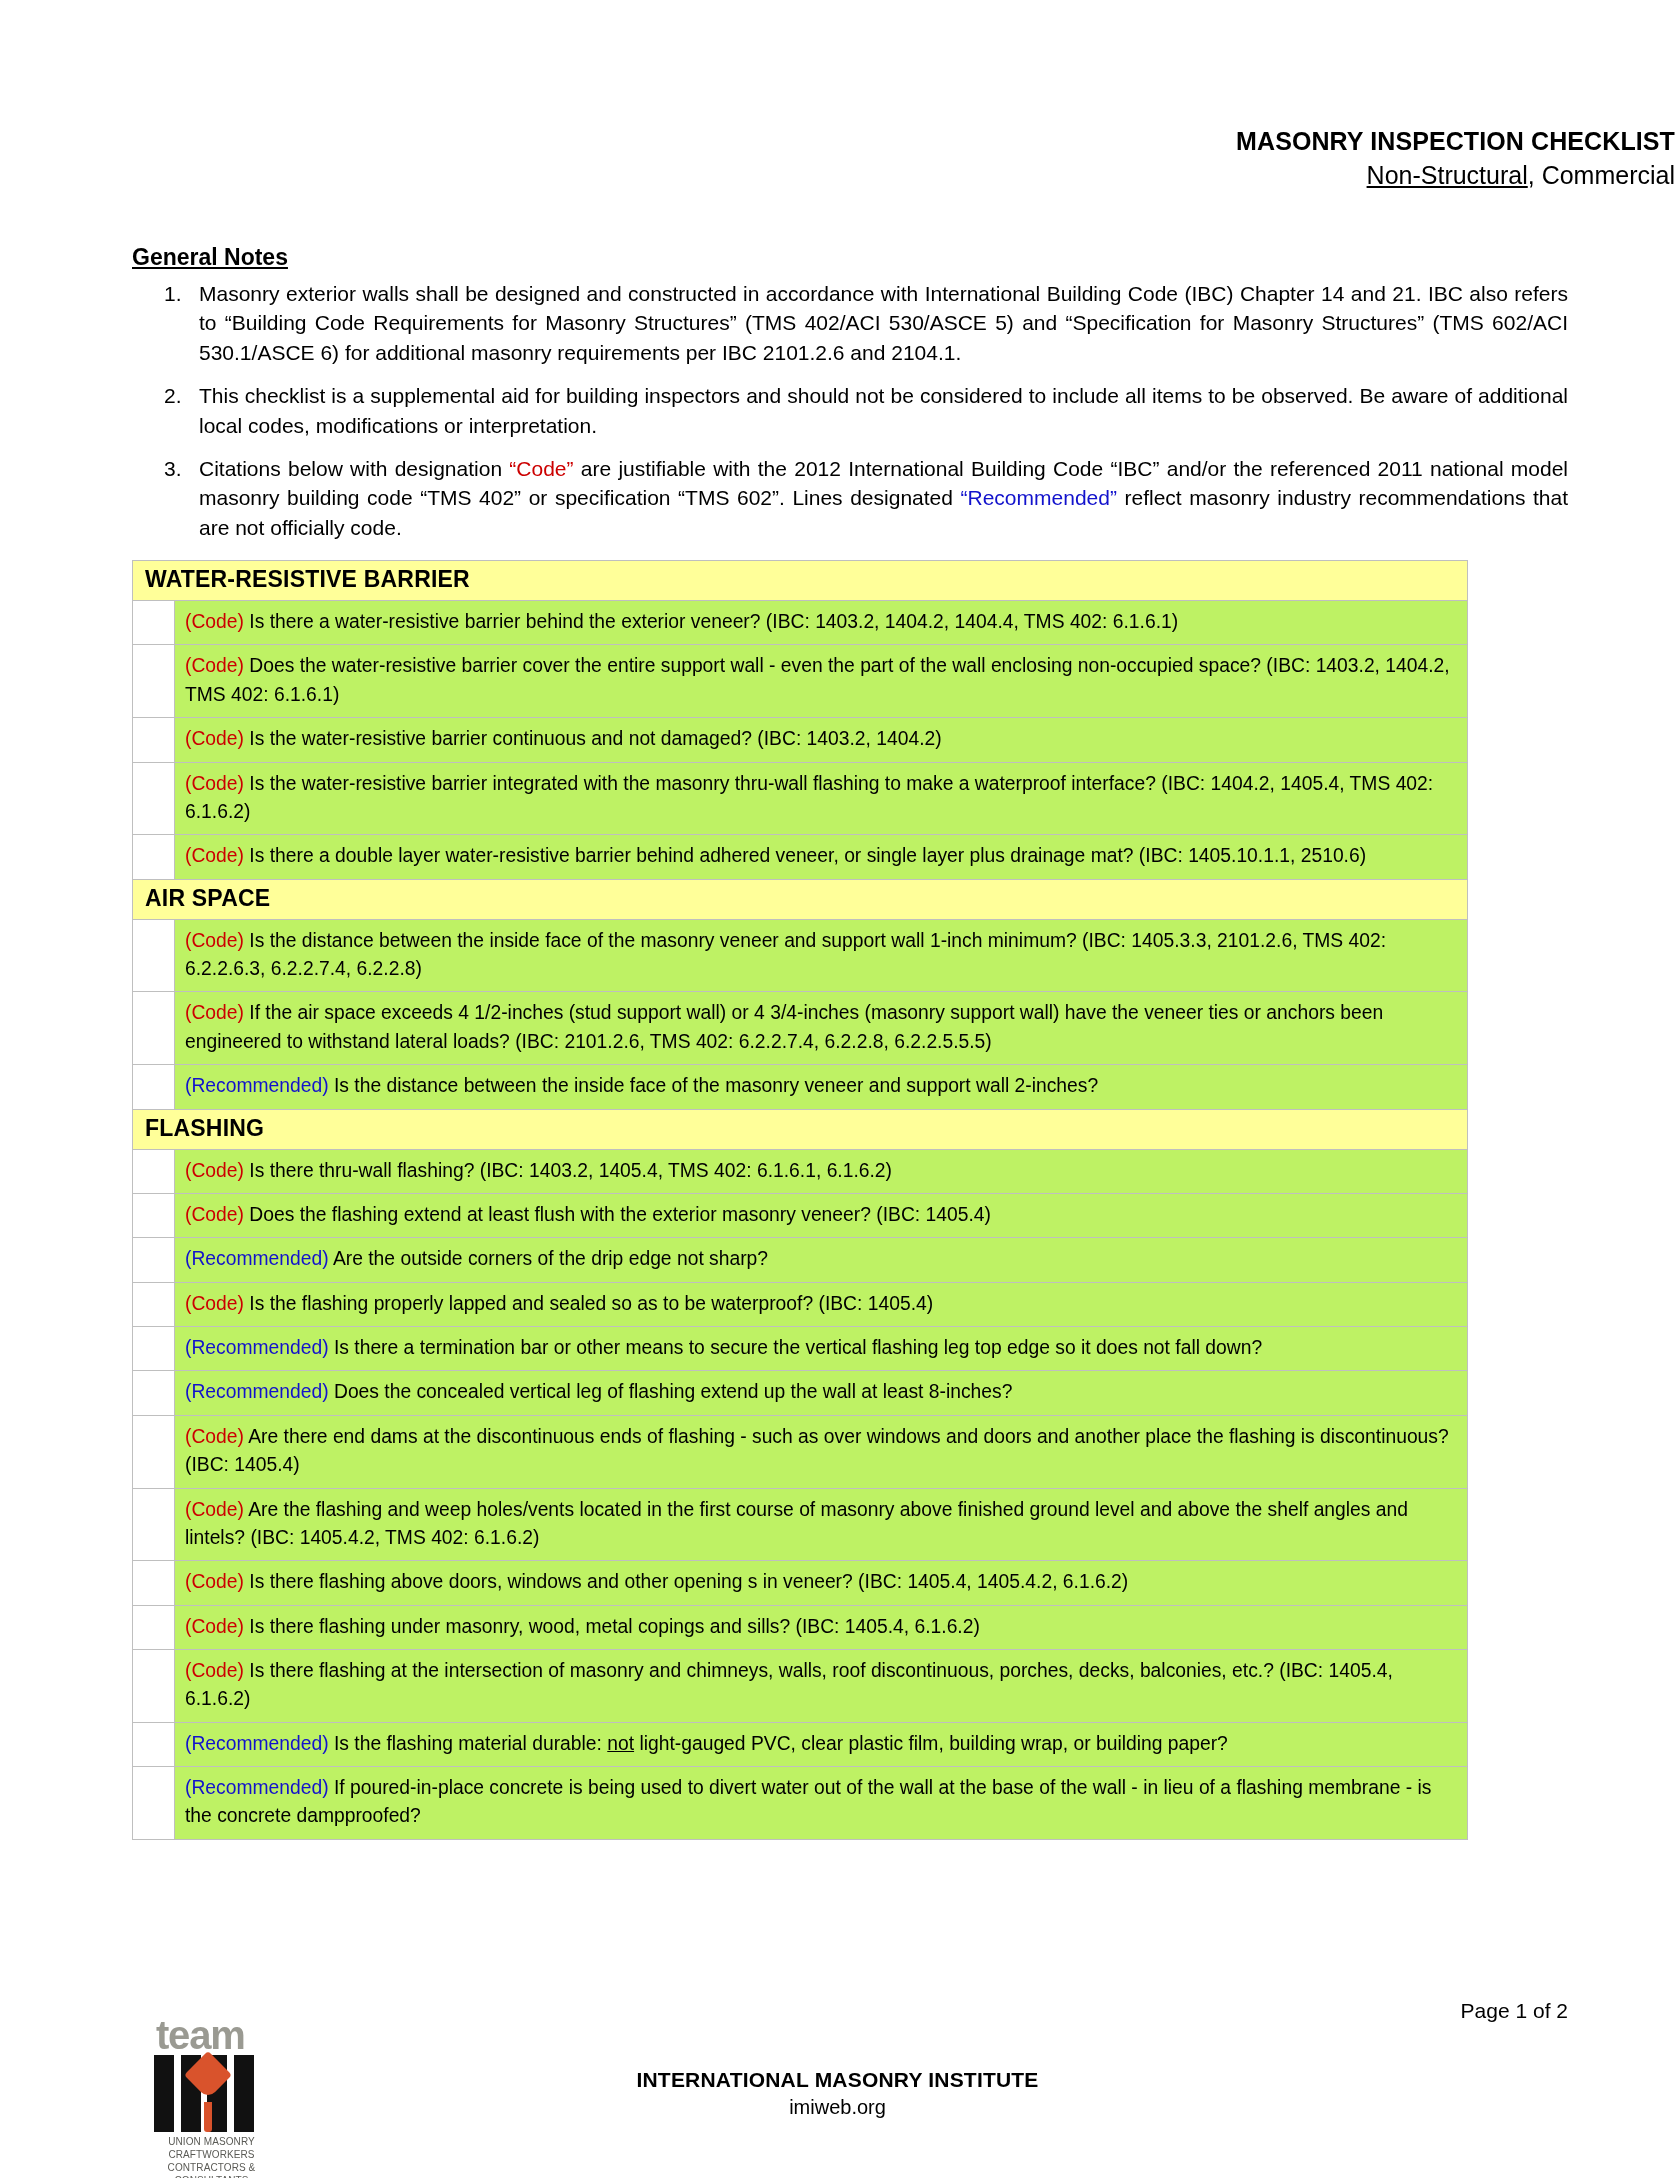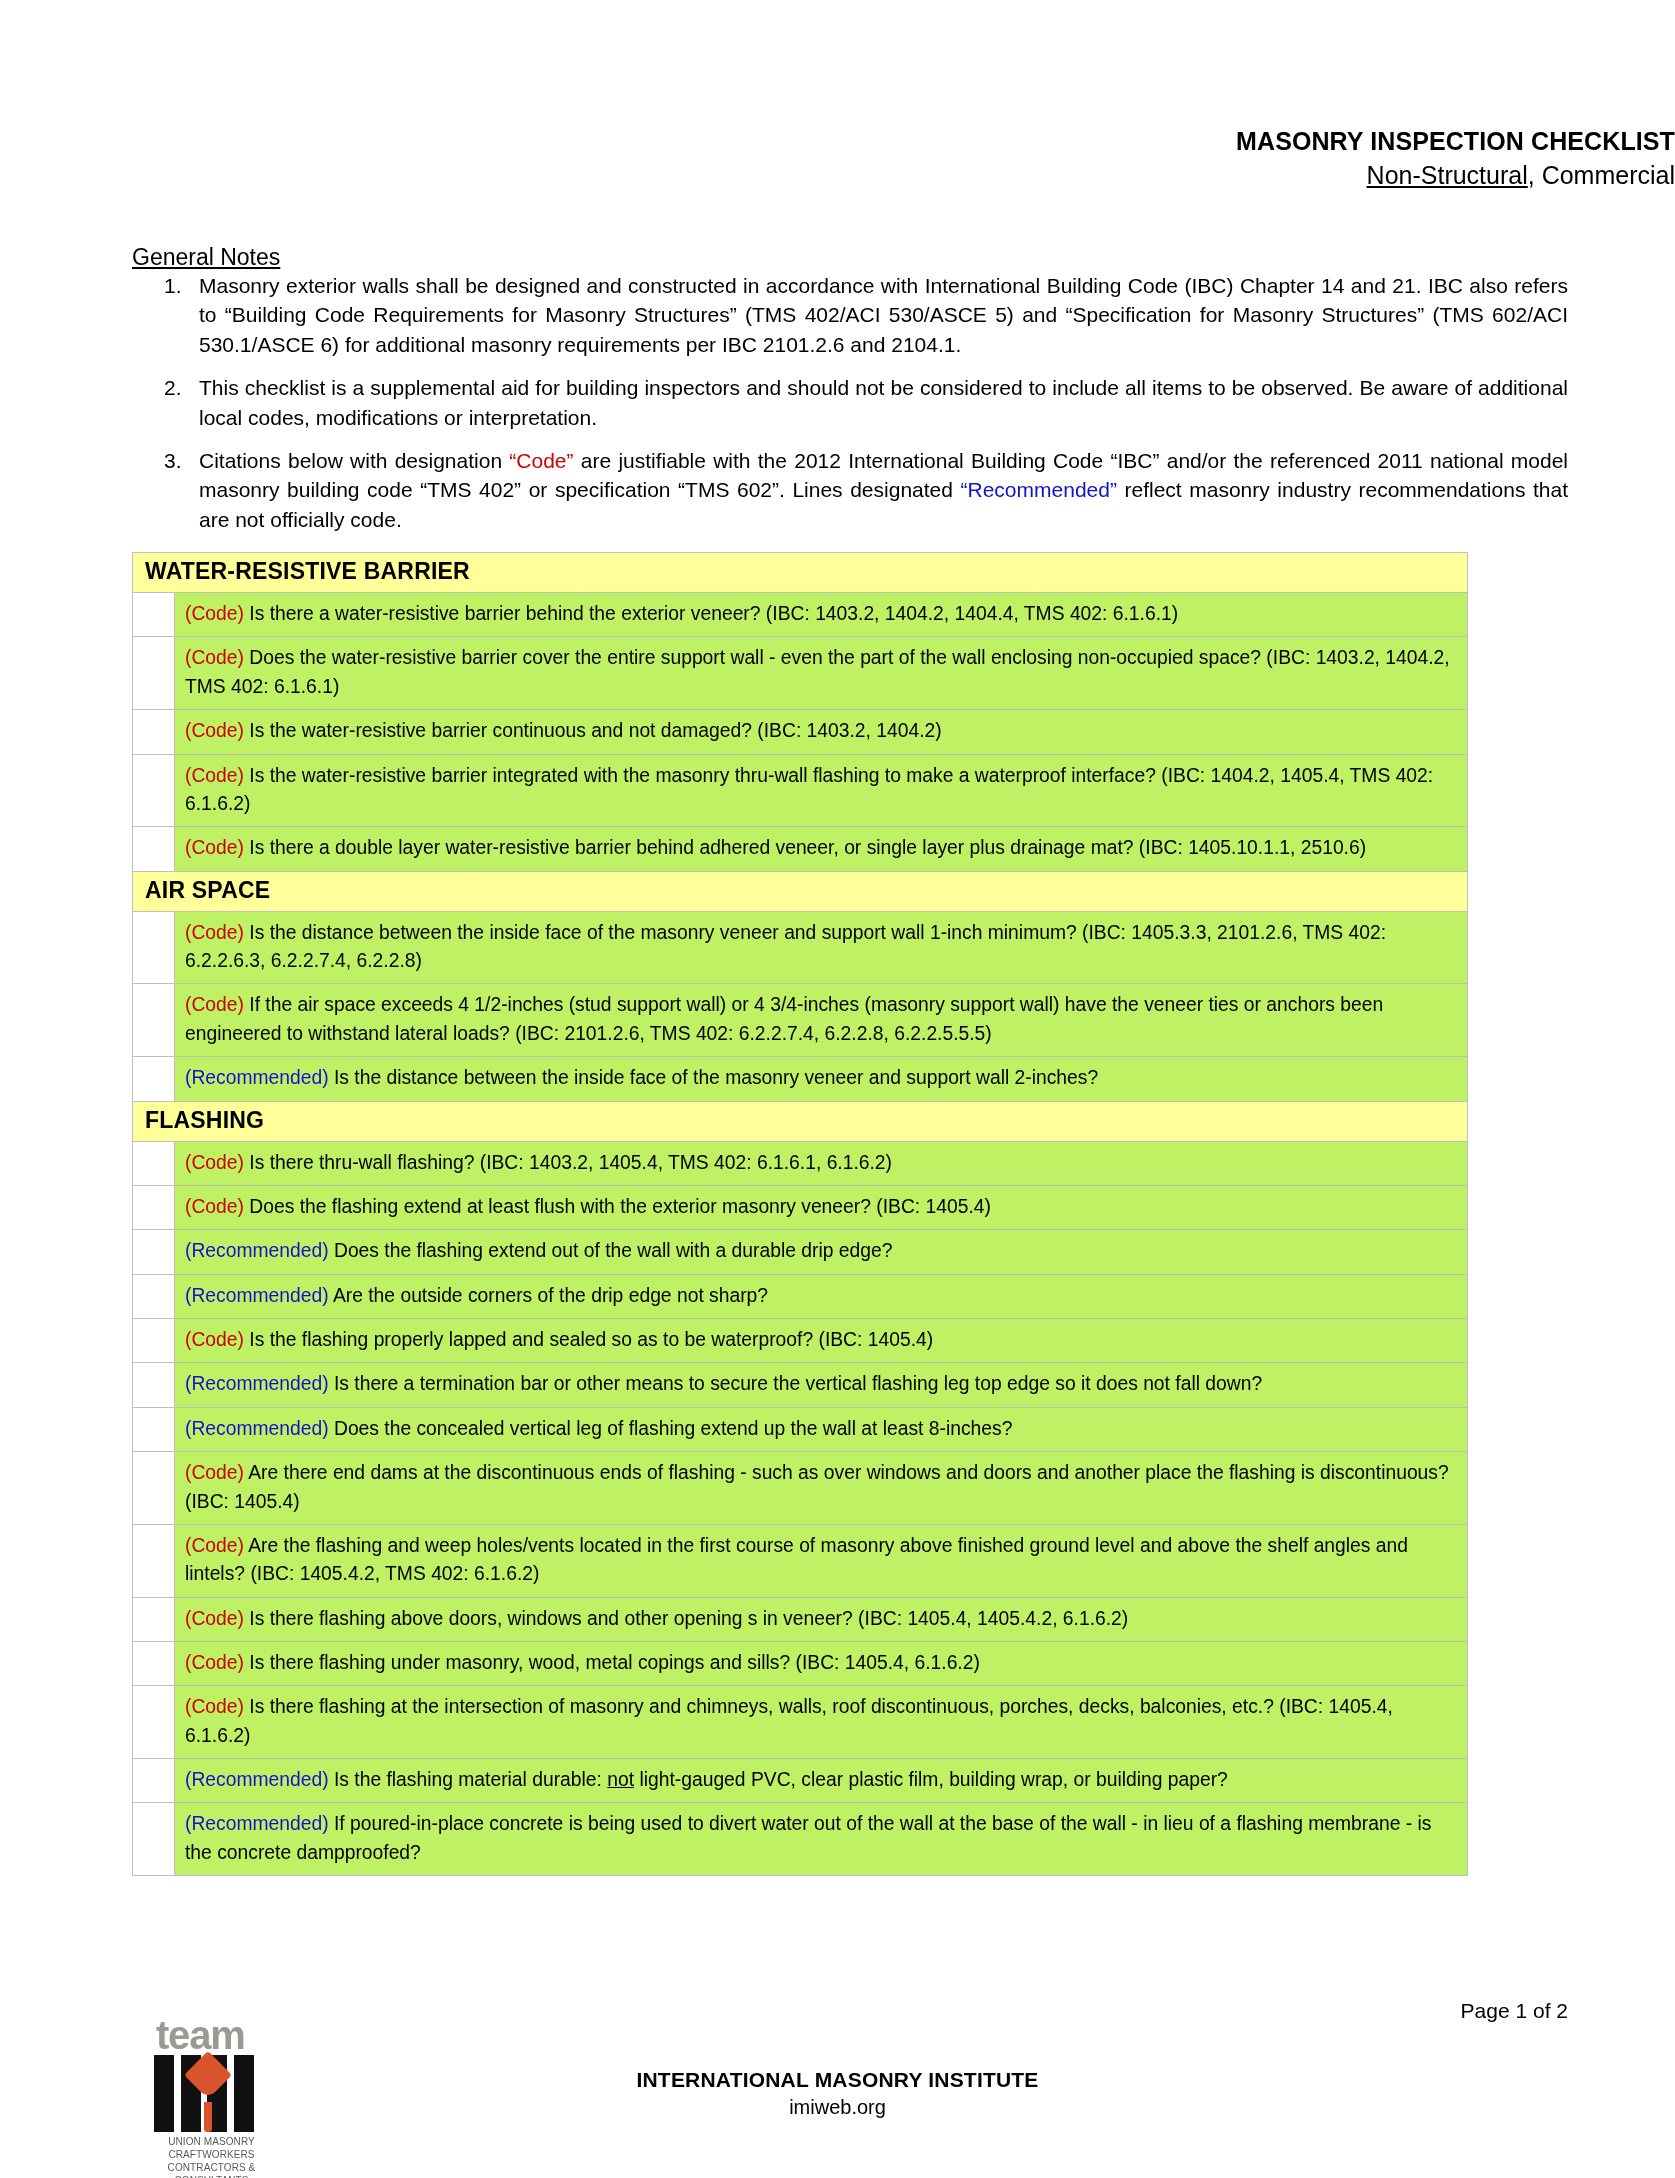--- a/index.html
+++ b/index.html
@@ -39,23 +39,23 @@
   }
   .doc-subtitle .ul { text-decoration: underline; }
 
   
   .notes-wrap {
     margin: 51px 0 0 0;
     padding: 0 107px 0 132px;
   }
   .notes-heading {
     font-size: 23px;
-    font-weight: normal;
+    font-weight: bold;
     text-decoration: underline;
-    margin-bottom: 0;
+    margin-bottom: 8px;
     display: inline-block;
   }
   ol.notes {
     margin: 0;
     padding: 0 0 0 0;
     list-style: none;
   }
   ol.notes > li {
     position: relative;
     padding-left: 67px;
@@ -281,24 +281,20 @@
       <tr class="sec-header">
         <td colspan="2">FLASHING</td>
       </tr>
       <tr class="item-row">
         <td class="chk"></td>
         <td class="txt"><span class="code-red">(Code)</span> <span>Is there thru-wall flashing? (IBC: 1403.2, 1405.4, TMS 402: 6.1.6.1, 6.1.6.2)</span></td>
       </tr>
       <tr class="item-row">
         <td class="chk"></td>
         <td class="txt"><span class="code-red">(Code)</span> <span>Does the flashing extend at least flush with the exterior masonry veneer? (IBC: 1405.4)</span></td>
-      </tr>
-      <tr class="item-row">
-        <td class="chk"></td>
-        <td class="txt"><span class="rec-blue">(Recommended)</span> <span>Does the flashing extend out of the wall with a durable drip edge?</span></td>
       </tr>
       <tr class="item-row">
         <td class="chk"></td>
         <td class="txt"><span class="rec-blue">(Recommended)</span> <span>Are the outside corners of the drip edge not sharp?</span></td>
       </tr>
       <tr class="item-row">
         <td class="chk"></td>
         <td class="txt"><span class="code-red">(Code)</span> <span>Is the flashing properly lapped and sealed so as to be waterproof? (IBC: 1405.4)</span></td>
       </tr>
       <tr class="item-row">

